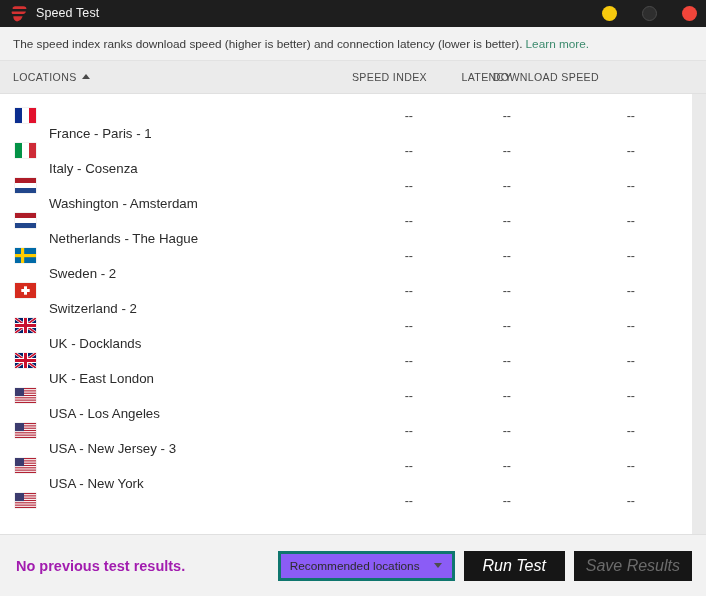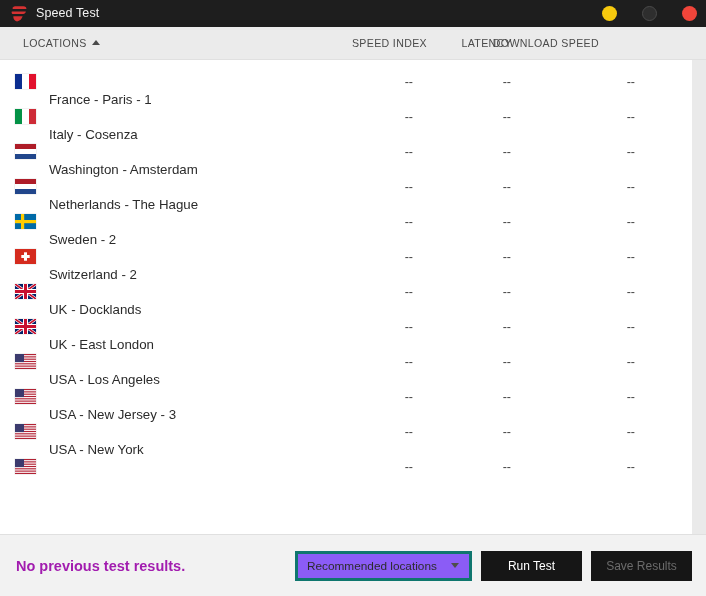--- a/index.html
+++ b/index.html
@@ -101,21 +101,21 @@
     position: relative;
     border-bottom: 1px solid #e0e0e0;
   }
   .th {
     font-size: 10.6px;
     color: #4a4a4a;
     letter-spacing: 0.35px;
     white-space: nowrap;
   }
   .th-locations {
-    margin-left: 23px;
+    margin-left: 13px;
     display: flex;
     align-items: center;
     gap: 5px;
     cursor: pointer;
   }
   .sort-caret {
     width: 0; height: 0;
     border-left: 4px solid transparent;
     border-right: 4px solid transparent;
     border-bottom: 5px solid #4a4a4a;
@@ -244,24 +244,25 @@
     border-top: 5px solid #4d4d4d;
   }
   .btn {
     height: 30px;
     min-width: 101px;
     box-sizing: border-box;
     background: #161616;
     display: flex;
     align-items: center;
     justify-content: center;
-    font-size: 12px;
+    font-size: 16px;
     cursor: pointer;
     padding: 0 12px;
     white-space: nowrap;
+    font-style: italic;
   }
   .btn-run { color: #ffffff; }
   .btn-save { color: #6b6b6b; cursor: default; }
 </style>
 </head>
 <body>
 
 <div id="app">
 
   <div class="titlebar">
@@ -273,20 +274,24 @@
       </svg>
     </div>
     <div class="title-text">Speed Test</div>
     <div class="win-controls">
       <div class="win-btn minimize"></div>
       <div class="win-btn maximize"></div>
       <div class="win-btn close"></div>
     </div>
   </div>
 
+  <div class="infobar">
+    <span class="info-text">The speed index ranks download speed (higher is better) and connection latency (lower is better).</span>
+    <a class="learn-more" href="#">Learn more.</a>
+  </div>
 
   <div class="table-header">
     <div class="th th-locations">
       <span>LOCATIONS</span>
       <span class="sort-caret"></span>
     </div>
     <div class="th th-speed">SPEED INDEX</div>
     <div class="th th-latency">LATENCY</div>
     <div class="th th-dl">DOWNLOAD SPEED</div>
   </div>

